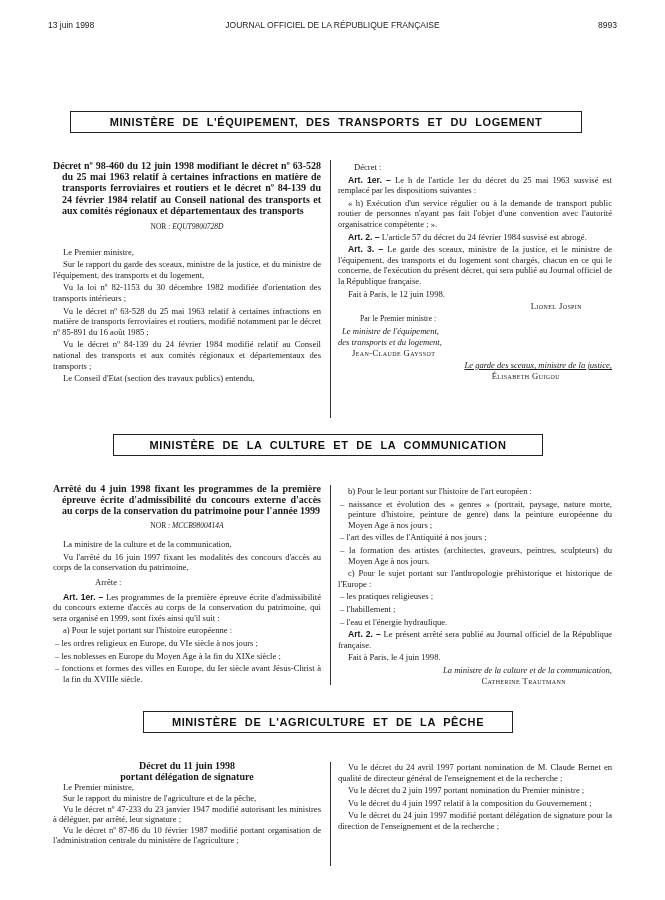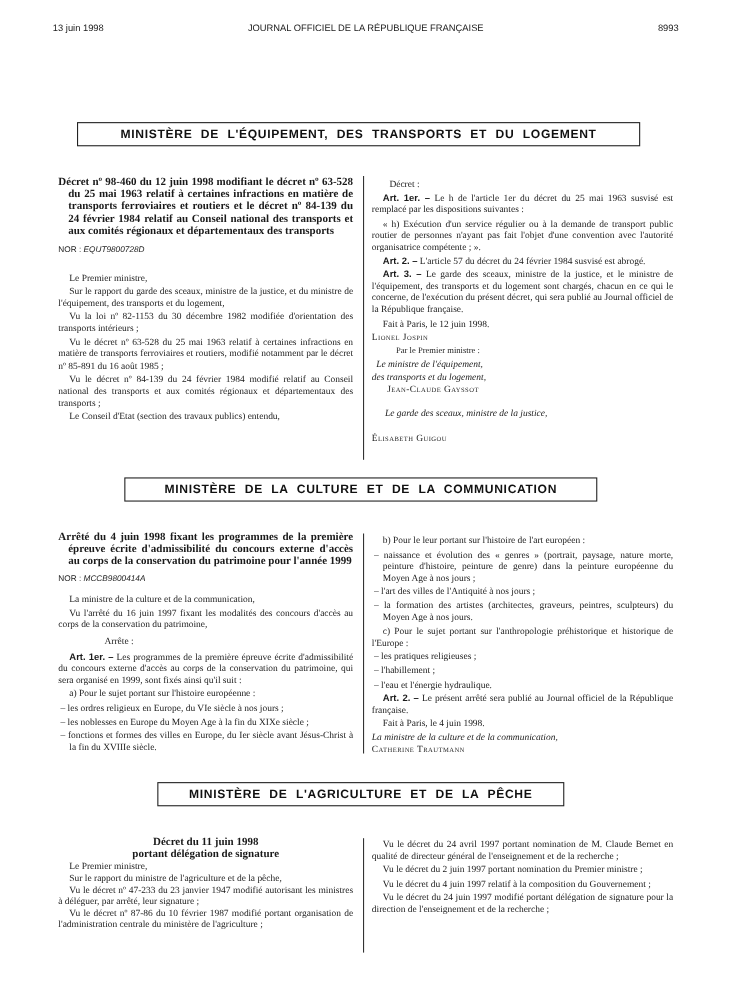--- a/index.html
+++ b/index.html
@@ -8,24 +8,24 @@
     .running-head .left { position: absolute; left: 0; top: 0; }
     .running-head .center { position: absolute; left: 0; right: 0; top: 0; text-align: center; }
     .running-head .right { position: absolute; right: 0; top: 0; }
     .ministry-box { position: absolute; border: 1.3px solid #222; font-family: "Liberation Sans", sans-serif; font-weight: bold; font-size: 11px; letter-spacing: 0.6px; word-spacing: 4px; text-align: center; line-height: 20px; height: 20px; color: #111; }
     .col { position: absolute; font-size: 8.6px; line-height: 10.6px; text-align: justify; }
     .col p { margin: 0 0 2px 0; text-indent: 10px; }
     .col p.noindent { text-indent: 0; }
     .col-divider { position: absolute; width: 1px; background: #333; }
     .title { font-family: Liberation Serif, serif; font-weight: bold; font-size: 10px; line-height: 11.2px; text-align: justify; margin: 0 0 6px 0; padding-left: 9px; text-indent: -9px; }
     .title.centered { text-align: center; text-indent: 0; padding-left: 0; }
-    .nor { font-family: Liberation Sans, sans-serif; font-size: 7.5px; text-align: left; margin: 4px 0 14px 0; }
+    .nor { font-family: Liberation Serif, serif; font-size: 7.5px; text-align: center; margin: 4px 0 14px 0; }
     .nor i { font-style: italic; }
     .art-label { font-family: "Liberation Sans", sans-serif; font-weight: bold; margin-top: 28px; }
-    .sig-right { text-indent: 0 !important; }
+    .sig-right { text-align: right; text-indent: 0 !important; }
     .smallcaps { font-variant: small-caps; letter-spacing: 0.4px; }
     .italic { font-style: italic; }
     .dash-item { padding-left: 10px; text-indent: -8px !important; margin: 0 0 1px 0; }
   </style>
 </head>
 <body>
 
 <div class="running-head">
   <span class="left">13 juin 1998</span>
   <span class="center">JOURNAL OFFICIEL DE LA RÉPUBLIQUE FRANÇAISE</span>
@@ -51,21 +51,21 @@
   <p><span class="art-label">Art. 1er. –</span> <span>Le h de l'article 1er du décret du 25 mai 1963 susvisé est remplacé par les dispositions suivantes :</span></p>
   <p>« h) Exécution d'un service régulier ou à la demande de transport public routier de personnes n'ayant pas fait l'objet d'une convention avec l'autorité organisatrice compétente ; ».</p>
   <p><span class="art-label">Art. 2. –</span> <span>L'article 57 du décret du 24 février 1984 susvisé est abrogé.</span></p>
   <p><span class="art-label">Art. 3. –</span> <span>Le garde des sceaux, ministre de la justice, et le ministre de l'équipement, des transports et du logement sont chargés, chacun en ce qui le concerne, de l'exécution du présent décret, qui sera publié au Journal officiel de la République française.</span></p>
   <p>Fait à Paris, le 12 juin 1998.</p>
   <p class="sig-right smallcaps" style="padding-right:30px;">Lionel Jospin</p>
   <p class="noindent" style="padding-left:22px; font-size:7.8px;">Par le Premier ministre :</p>
   <p class="noindent italic" style="padding-left:4px; margin:0;">Le ministre de l'équipement,</p>
   <p class="noindent italic" style="margin:0;">des transports et du logement,</p>
   <p class="noindent smallcaps" style="padding-left:14px;">Jean-Claude Gayssot</p>
-  <p class="sig-right italic" style="margin:12px;">Le garde des sceaux, ministre de la justice,</p>
+  <p class="sig-right italic" style="margin:0;text-decoration:underline;">Le garde des sceaux, ministre de la justice,</p>
   <p class="sig-right smallcaps" style="padding-right:52px;">Élisabeth Guigou</p>
 </div>
 
 <div class="ministry-box" style="left:113px; top:434px; width:428px;">MINISTÈRE DE LA CULTURE ET DE LA COMMUNICATION</div>
 
 <div class="col" style="left:53px; top:483px; width:268px;">
   <div class="title" style="margin-bottom:2px;">Arrêté du 4 juin 1998 fixant les programmes de la première épreuve écrite d'admissibilité du concours externe d'accès au corps de la conservation du patrimoine pour l'année 1999</div>
   <div class="nor" style="margin-bottom:8px;"><span>NOR :</span> <i>MCCB9800414A</i></div>
   <p>La ministre de la culture et de la communication,</p>
   <p>Vu l'arrêté du 16 juin 1997 fixant les modalités des concours d'accès au corps de la conservation du patrimoine,</p>

